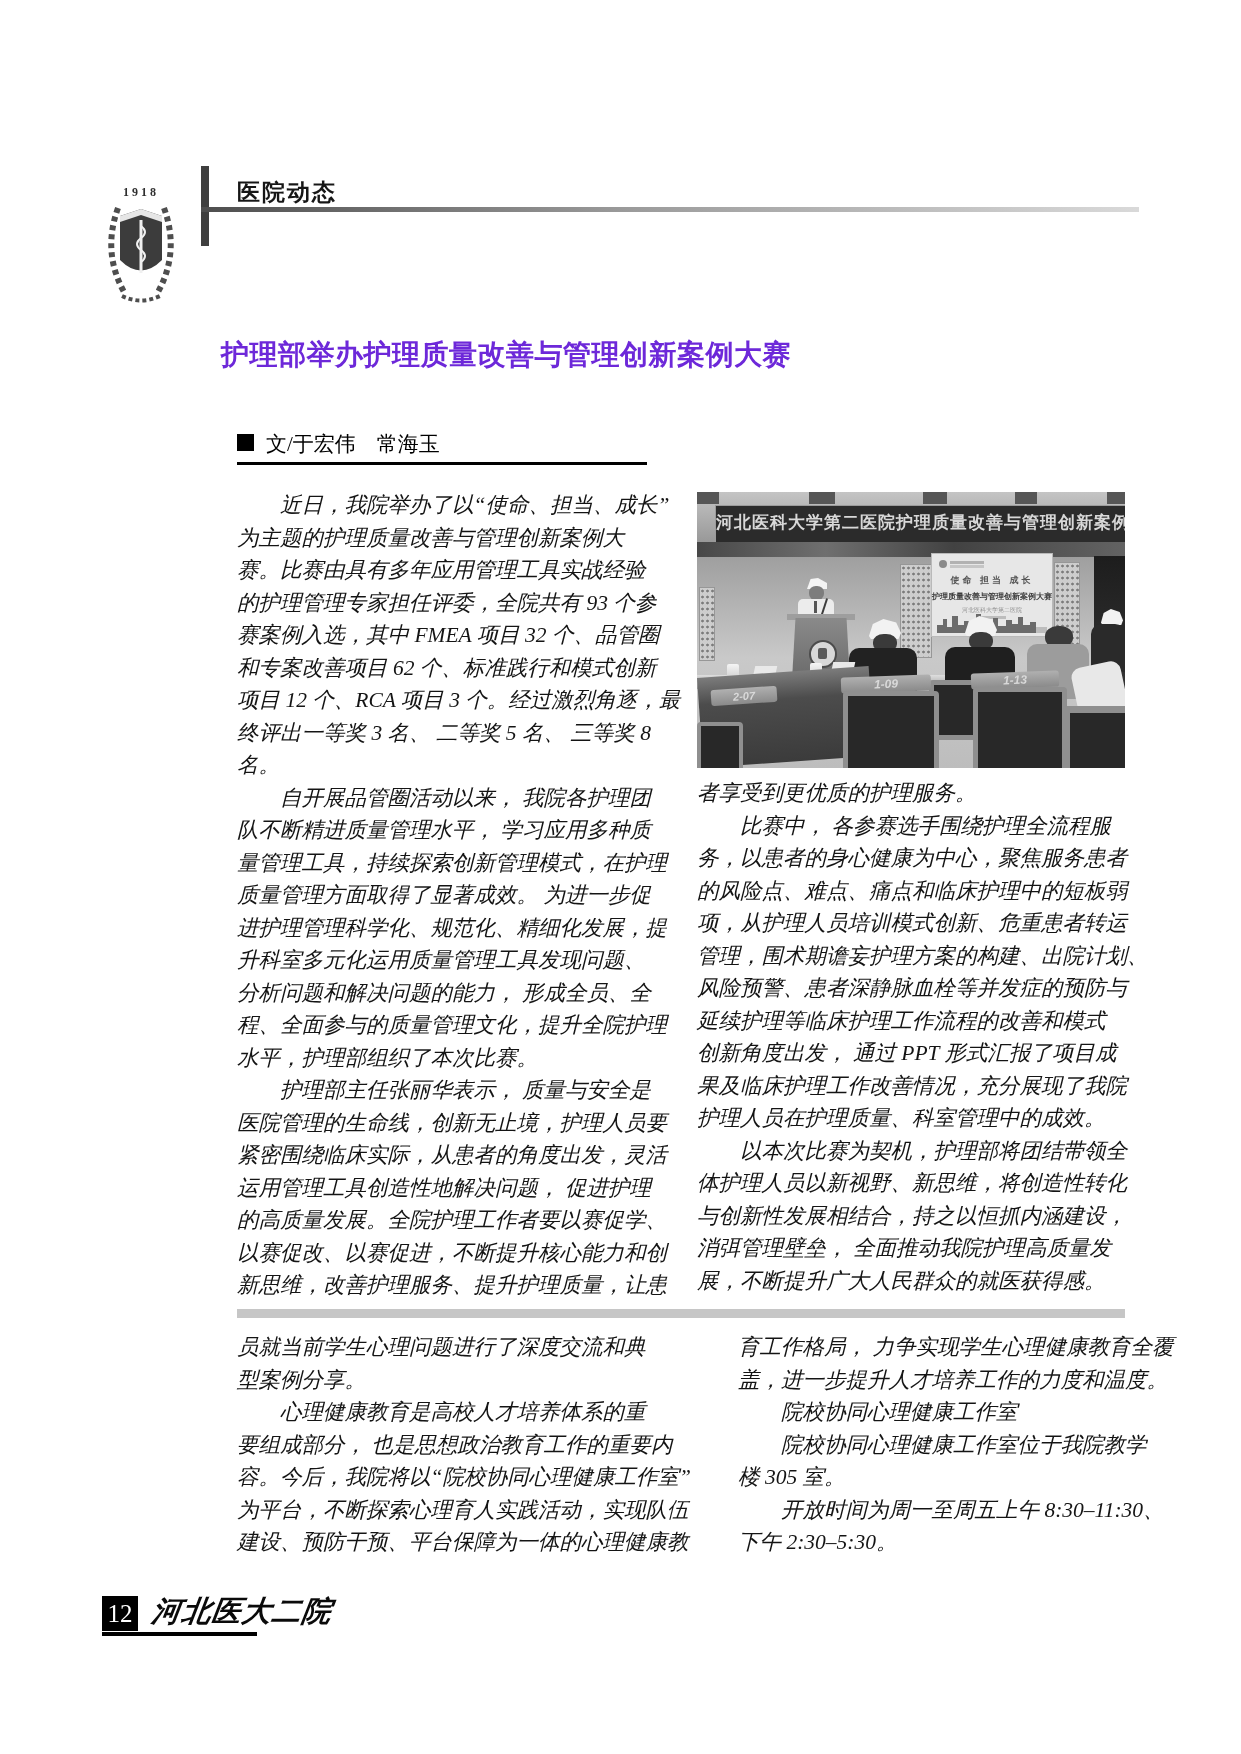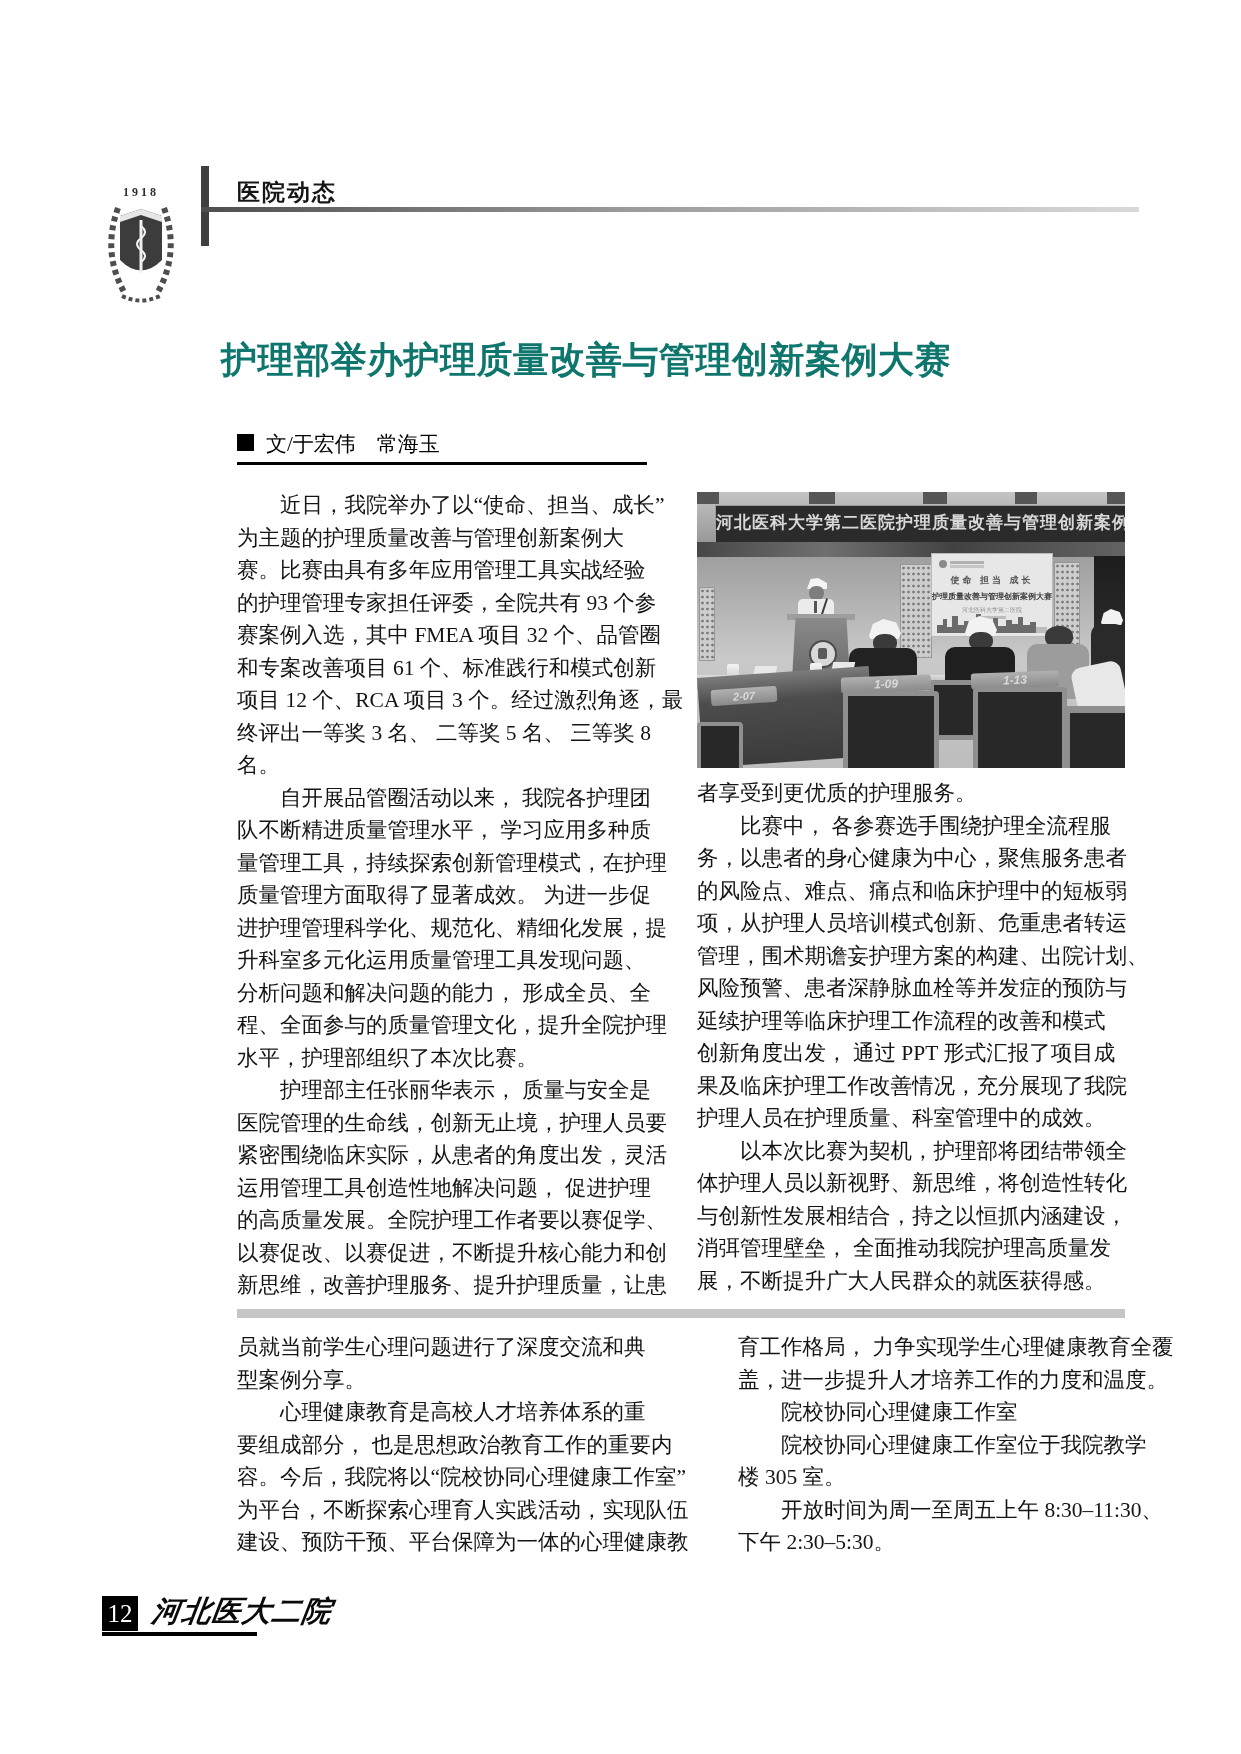--- a/index.html
+++ b/index.html
@@ -8,28 +8,28 @@
 
   
   .emblem{position:absolute;left:96px;top:156px;width:90px;height:130px;margin-top:24px;}
   .head-vbar{position:absolute;left:201px;top:166px;width:8px;height:80px;background:#3f3f3f;}
   .section-label{position:absolute;left:237px;top:177px;font-family:"Liberation Sans",sans-serif;
         font-size:23px;font-weight:700;letter-spacing:2px;color:#161616;}
   .head-rule{position:absolute;left:201px;top:207px;width:938px;height:5px;
         background:linear-gradient(to right,#4e4e4e,#9a9a9a 45%,#d9d9d9);}
 
   
-  .title{position:absolute;left:221px;top:336px;font-size:36px;font-weight:700;letter-spacing:0.5px;color:#0f766e;}
+  .title{position:absolute;left:221px;top:336px;font-size:28px;font-weight:700;letter-spacing:0.5px;color:#6d28d9;}
   .byline{position:absolute;left:237px;top:430px;font-size:21px;color:#000;}
   .byline-marker{display:inline-block;width:17px;height:17px;background:#000;margin-right:12px;}
   .byline-rule{position:absolute;left:237px;top:462px;width:410px;height:3px;background:#000;}
 
   
   .col-text{position:absolute;width:438px;font-size:21.5px;color:#141414;}
-  .tline{height:32.5px;line-height:32.5px;white-space:nowrap;}
+  .tline{height:32.5px;line-height:32.5px;white-space:nowrap;font-style:italic;}
   #col-main-left{left:237px;top:489px;}
   #col-main-right{left:697px;top:777px;}
   .divider{position:absolute;left:237px;top:1309px;width:888px;height:9px;background:#c6c6c6;}
   #col2-left{left:237px;top:1331px;}
   #col2-right{left:738px;top:1331px;}
 
   
   .page-num{position:absolute;left:102px;top:1596px;width:36px;height:35px;background:#000;color:#fff;
         font-size:25px;text-align:center;line-height:35px;}
   .brand{position:absolute;left:152px;top:1592px;font-size:29px;font-weight:700;font-style:italic;
@@ -119,21 +119,21 @@
     <span class="byline-marker"></span><span>文/于宏伟　常海玉</span>
   </div>
   <div class="byline-rule"></div>
 
   <div id="col-main-left" class="col-text">
       <div class="tline">　　近日，我院举办了以“使命、担当、成长”</div>
       <div class="tline">为主题的护理质量改善与管理创新案例大</div>
       <div class="tline">赛。比赛由具有多年应用管理工具实战经验</div>
       <div class="tline">的护理管理专家担任评委，全院共有 93 个参</div>
       <div class="tline">赛案例入选，其中 FMEA 项目 32 个、品管圈</div>
-      <div class="tline">和专案改善项目 61 个、标准践行和模式创新</div>
+      <div class="tline">和专案改善项目 62 个、标准践行和模式创新</div>
       <div class="tline">项目 12 个、RCA 项目 3 个。经过激烈角逐，最</div>
       <div class="tline">终评出一等奖 3 名、 二等奖 5 名、 三等奖 8</div>
       <div class="tline">名。</div>
       <div class="tline">　　自开展品管圈活动以来， 我院各护理团</div>
       <div class="tline">队不断精进质量管理水平， 学习应用多种质</div>
       <div class="tline">量管理工具，持续探索创新管理模式，在护理</div>
       <div class="tline">质量管理方面取得了显著成效。 为进一步促</div>
       <div class="tline">进护理管理科学化、规范化、精细化发展，提</div>
       <div class="tline">升科室多元化运用质量管理工具发现问题、</div>
       <div class="tline">分析问题和解决问题的能力， 形成全员、全</div>

